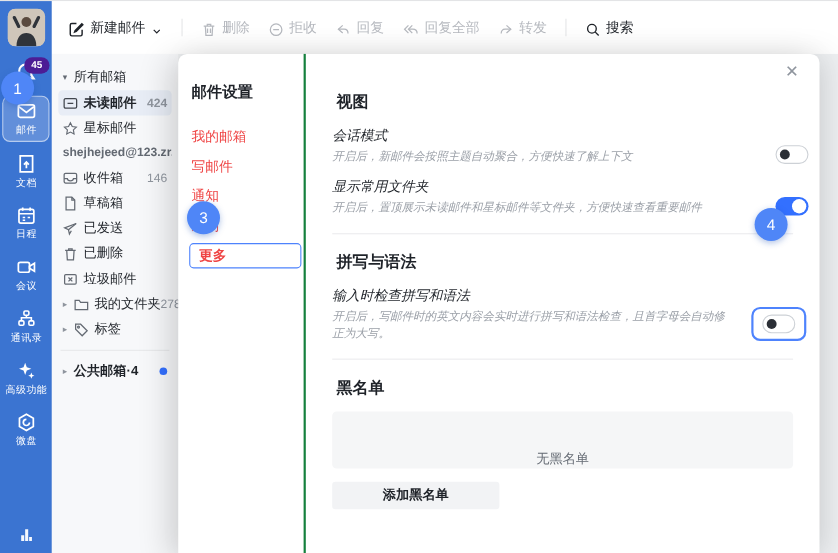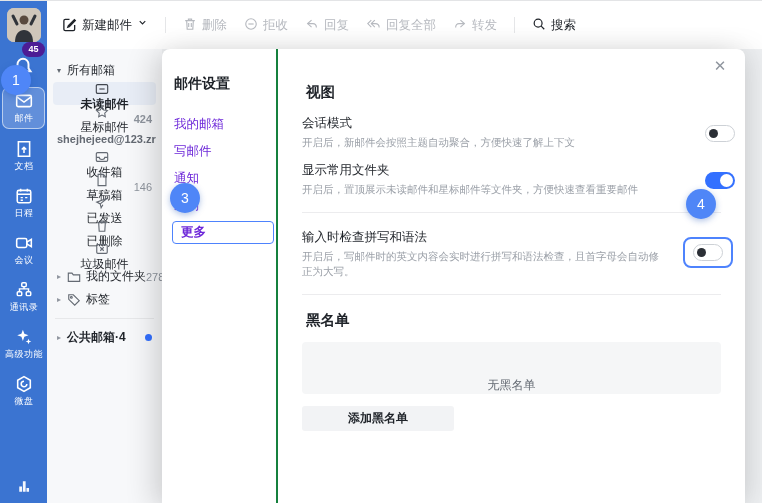--- a/index.html
+++ b/index.html
@@ -6,66 +6,66 @@
   .app{position:relative;width:762px;height:503px;background:#eef0f2;overflow:hidden;
        font-family:"Liberation Sans","DejaVu Sans",sans-serif;color:#1f2329;
        border-top:1px solid #e3e4e6;box-sizing:border-box;}
   svg{display:block}
   
   .rail{position:absolute;left:0;top:0;width:47px;height:100%;background:#3b74d1;
         display:flex;flex-direction:column;align-items:center;z-index:5;}
   .avatar{width:34px;height:34px;border-radius:7px;margin-top:7px;overflow:hidden;
           background:#cfc6ba;flex:none;}
   .bell-wrap{position:relative;margin-top:14px;width:24px;height:24px;color:#fff;flex:none;}
-  .rail-badge{position:absolute;left:22px;top:41px;min-width:15px;height:15px;padding:0 4px;
+  .rail-badge{position:absolute;left:22px;top:51px;min-width:15px;height:15px;padding:0 4px;
         background:#4c1d95;border-radius:8px;color:#fff;font-size:9px;line-height:15px;
         text-align:center;font-weight:700;z-index:40;}
   .rail-item{width:43px;margin-top:7px;padding:4px 0 3px;border-radius:7px;display:flex;
         flex-direction:column;align-items:center;gap:2px;color:#fff;flex:none;cursor:pointer;}
   .rail-item .lbl{font-size:9.5px;letter-spacing:.5px;transform:scale(.95);white-space:nowrap;}
   .rail-item.active{background:rgba(255,255,255,.2);border:1px solid rgba(255,255,255,.55);
         box-sizing:border-box;}
   .rail-bottom{margin-top:auto;margin-bottom:8px;color:#fff;}
   
   .toolbar{position:absolute;left:47px;right:0;top:0;height:48px;background:#fff;
         display:flex;align-items:center;gap:17px;padding-left:15px;font-size:12.5px;z-index:2;}
-  .tb-btn{display:flex;align-items:flex-start;gap:5px;color:#1f2329;cursor:pointer;}
+  .tb-btn{display:flex;align-items:flex-end;gap:5px;color:#1f2329;cursor:pointer;}
   .tb-btn.disabled{color:#b6b9bf;cursor:default;}
   .tb-sep{width:1px;height:16px;background:#e5e6e8;}
   
   .fp{position:absolute;left:47px;top:48px;width:115px;bottom:0;background:#f7f8fa;
       padding:10px 6px;box-sizing:border-box;font-size:12px;z-index:1;}
   .frow{display:flex;align-items:center;height:23px;padding:0 4px;border-radius:4px;
         color:#1f2329;cursor:pointer;white-space:nowrap;}
   .frow .car{width:10px;font-size:8px;color:#8f959e;flex:none;}
   .frow .ic{width:14px;height:14px;margin-right:5px;flex:none;color:#646a73;}
   .frow .count{margin-left:auto;color:#8f959e;font-size:11px;}
   .frow.sel{background:#e8edf6;font-weight:700;}
-  .frow.indent{flex-direction:column;}
+  .frow.indent{}
   .sect-label{height:22px;line-height:22px;padding:0 4px;color:#1f2329;}
   .acct{height:22px;line-height:22px;padding:0 4px;color:#646a73;font-weight:700;
         font-size:11px;overflow:hidden;}
   .fp-div{height:1px;background:#e7e8ea;margin:7px 2px;}
   .bluedot{width:7px;height:7px;border-radius:50%;background:#3370ff;margin-left:auto;}
   
   .modal{position:absolute;left:162px;top:48px;width:583px;height:455px;background:#fff;
         border-radius:8px 8px 0 0;box-shadow:-10px 4px 28px rgba(0,0,0,.14),10px 0 28px rgba(0,0,0,.08);
         display:flex;z-index:10;}
   .smenu{width:116px;box-sizing:border-box;padding:26px 12px 0;border-right:2px solid #15803d;
         flex:none;}
   .smenu-title{font-size:14px;font-weight:700;margin-bottom:20px;}
-  .smenu-item{height:27px;line-height:22px;font-size:12.5px;color:#6d28d9;cursor:pointer;}
+  .smenu-item{height:27px;line-height:22px;font-size:12.5px;color:#ef4444;cursor:pointer;}
   .smenu-item.sel{font-weight:700;border:1.5px solid #4e83fd;border-radius:4px;
         padding:0 8px;line-height:21px;height:21px;margin-left:-2px;width:84px;}
   .scontent{flex:1;position:relative;padding:0 10px 0 24px;box-sizing:border-box;}
   .close{position:absolute;top:9px;right:17px;width:16px;height:16px;color:#8f959e;
         font-size:15px;line-height:16px;text-align:center;cursor:pointer;}
   .sec-h{font-size:14.5px;font-weight:700;margin:4px;padding-top:0;}
   .sec-h.first{margin-top:34px;}
-  .srow{display:flex;align-items:center;margin-top:13px;}
+  .srow{display:flex;align-items:flex-end;margin-top:13px;font-style:italic;}
   .srow .txt{flex:1;padding-right:14px;}
   .srow .t{font-size:12.5px;color:#1f2329;}
   .srow .d{font-size:10.5px;color:#9ba0a8;margin-top:3px;line-height:1.35;}
   .sdiv{height:1px;background:#ececee;margin:16px 14px 16px 0;}
   .toggle{width:30px;height:17px;border-radius:9px;position:relative;flex:none;cursor:pointer;}
   .toggle.off{background:#fff;border:1px solid #cdd1d6;box-sizing:border-box;}
   .toggle.off .knob{position:absolute;left:3px;top:3px;width:9px;height:9px;border-radius:50%;
         background:#2b2f36;}
   .toggle.on{background:#3370ff;}
   .toggle.on .knob{position:absolute;right:2px;top:2px;width:13px;height:13px;border-radius:50%;
@@ -358,20 +358,21 @@
         </div>
         <div class="tg-wrap">
           <div class="toggle on">
               <div class="knob"></div>
             </div>
         </div>
       </div>
 
       <div class="sdiv"></div>
 
+      <h3 class="sec-h">拼写与语法</h3>
 
       <div class="srow">
         <div class="txt">
           <div class="t">输入时检查拼写和语法</div>
           <div class="d">开启后，写邮件时的英文内容会实时进行拼写和语法检查，且首字母会自动修正为大写。</div>
         </div>
         <div class="tg-outline">
           <div class="toggle off">
               <div class="knob"></div>
             </div>

